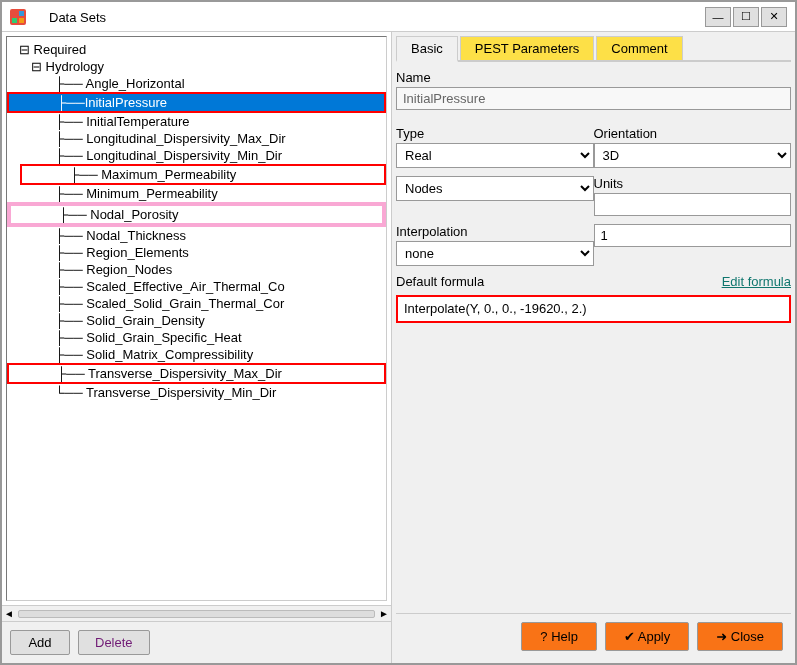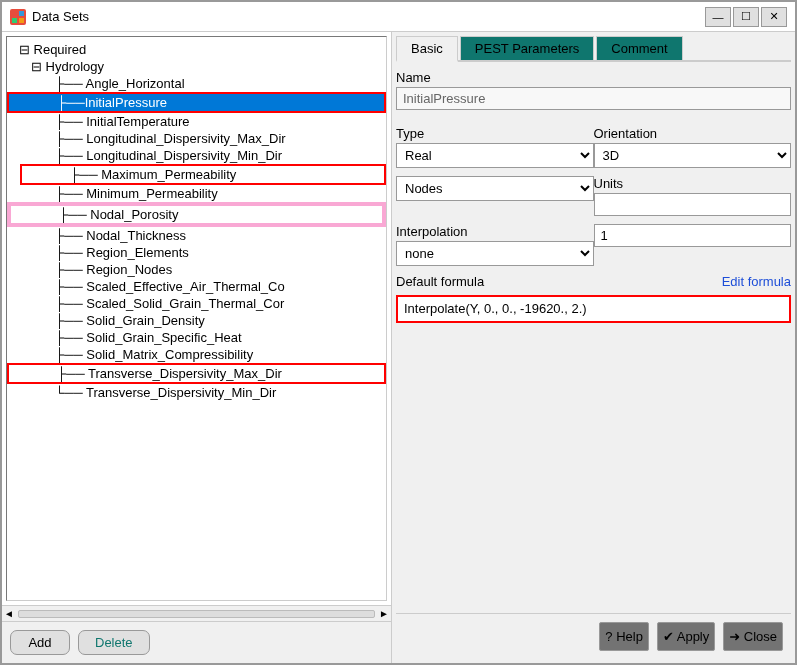--- a/index.html
+++ b/index.html
@@ -23,22 +23,22 @@
       background: #fff;
       border-bottom: 1px solid #ccc;
       padding: 4px 8px;
       display: flex;
       align-items: center;
       justify-content: space-between;
       height: 30px;
     }
     .title-bar-left {
       display: flex;
-      align-items: center;
-      gap: 6px;
+      align-items: flex-end;
+      gap: 23px;
     }
     .title-icon {
       width: 16px;
       height: 16px;
       background: #e74c3c;
       border-radius: 2px;
       display: flex;
       align-items: center;
       justify-content: center;
       font-size: 10px;
@@ -117,47 +117,47 @@
       display: flex;
       gap: 8px;
       padding: 8px;
       background: #f0f0f0;
       border-top: 1px solid #ccc;
     }
     .btn {
       padding: 4px 16px;
       background: #e0e0e0;
       border: 1px solid #999;
-      border-radius: 7px;
+      border-radius: 2px;
       cursor: pointer;
       font-size: 13px;
       min-width: 60px;
       text-align: center;
     }
     .btn:disabled, .btn.disabled {
-      color: #0f766e;
+      color: #701a75;
       cursor: default;
     }
     .right-panel {
       flex: 1;
       display: flex;
       flex-direction: column;
       background: #f0f0f0;
       padding: 4px;
     }
     .tabs {
       display: flex;
       border-bottom: 2px solid #ccc;
       margin-bottom: 8px;
     }
     .tab {
       padding: 4px 14px;
       border: 1px solid #ccc;
       border-bottom: none;
-      background: #0f766e;
+      background: #fde047;
       cursor: pointer;
       font-size: 13px;
       margin-right: 2px;
     }
     .tab.active {
       background: #f0f0f0;
       border-bottom: 2px solid #f0f0f0;
       margin-bottom: -2px;
       z-index: 1;
     }
@@ -214,23 +214,23 @@
     }
     .bottom-buttons {
       display: flex;
       justify-content: flex-end;
       gap: 8px;
       padding: 8px;
       border-top: 1px solid #ccc;
       background: #f0f0f0;
     }
     .btn-action {
-      padding: 6px 5px;
-      border: 1px solid #999;
-      background: #737373;
+      padding: 6px 18px;
+      border: 1px solid #999;
+      background: #f97316;
       cursor: pointer;
       font-size: 13px;
       display: flex;
       align-items: center;
       gap: 4px;
       border-radius: 2px;
     }
     .red-border {
       border: 2px solid red !important;
     }
@@ -402,21 +402,21 @@
               <option value="nearest">nearest</option>
             </select>
           </div>
           <div class="field-col">
             <input class="field-text-input" type="text" value="1" style="">
           </div>
         </div>
 
         <div class="formula-row">
           <span class="field-label">Default formula</span>
-          <span class="field-label" style="color: #1d4ed8; cursor:pointer; ">Edit formula</span>
+          <span class="field-label" style="color: #0f766e; cursor:pointer; text-decoration:underline;">Edit formula</span>
         </div>
         <div class="formula-box">
           <span>Interpolate(Y, 0., 0., -19620., 2.)</span>
         </div>
       </div>
 
       <div style="flex:1;"></div>
 
       <div class="bottom-buttons">
         <button class="btn-action">? Help</button>

